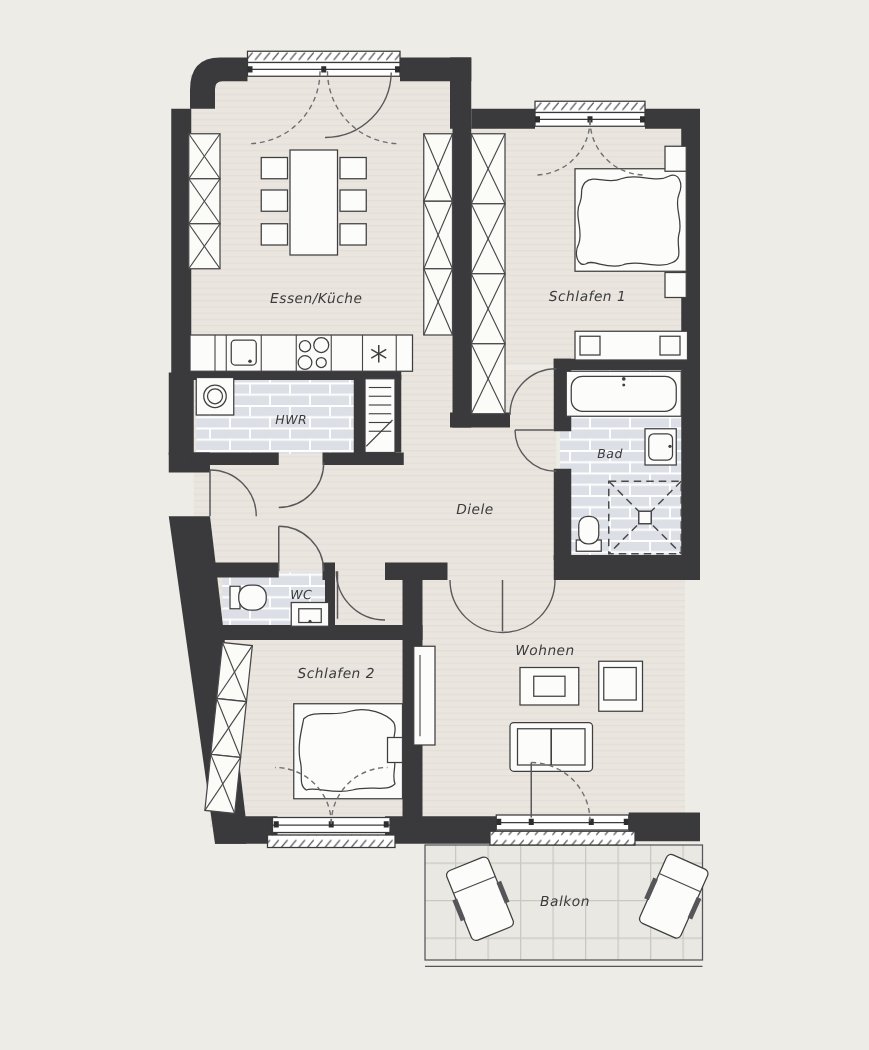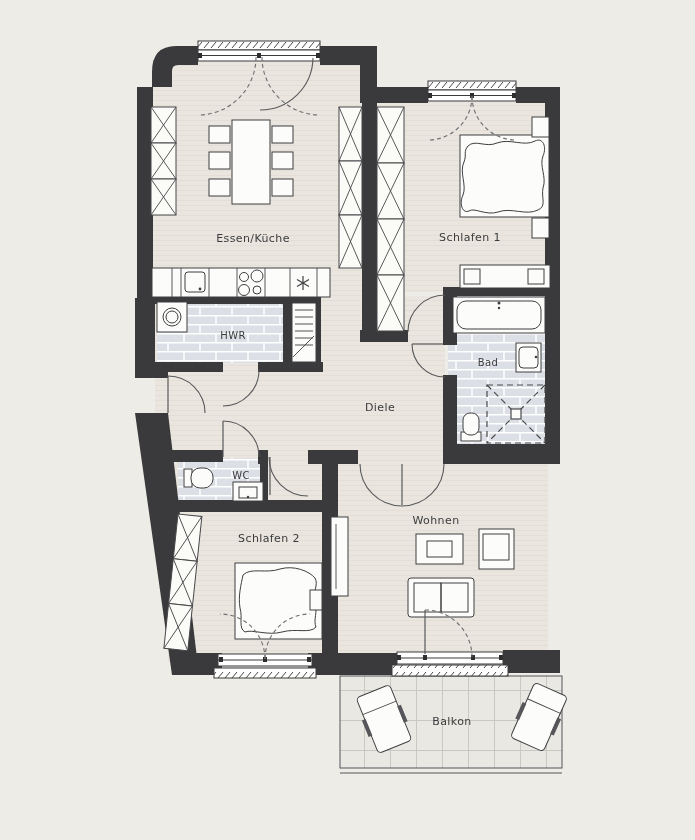--- a/index.html
+++ b/index.html
@@ -2,21 +2,21 @@
 <html><head>
 <meta charset="utf-8">
 <style>
   html,body{margin:0;padding:0;}
   body{
     width:695px;height:840px;
     background:#eeece6;
     font-family:"DejaVu Sans", sans-serif;
     overflow:hidden;
   }
-  #plan-wrap{width:657px;height:840px;position:relative;}
+  #plan-wrap{width:657px;height:840px;position:relative;font-style:italic;}
   svg{display:block;}
   .room-label{
     font-family:"DejaVu Sans", sans-serif;
     font-size:11px;
     letter-spacing:.4px;
     fill:#3b3b3d;
   }
   .room-label.small{font-size:10px;}
   .furn{stroke:#3f3f41;stroke-width:1;fill:#fcfcfa;}
   .furn-nf{stroke:#3f3f41;stroke-width:1;fill:none;}

